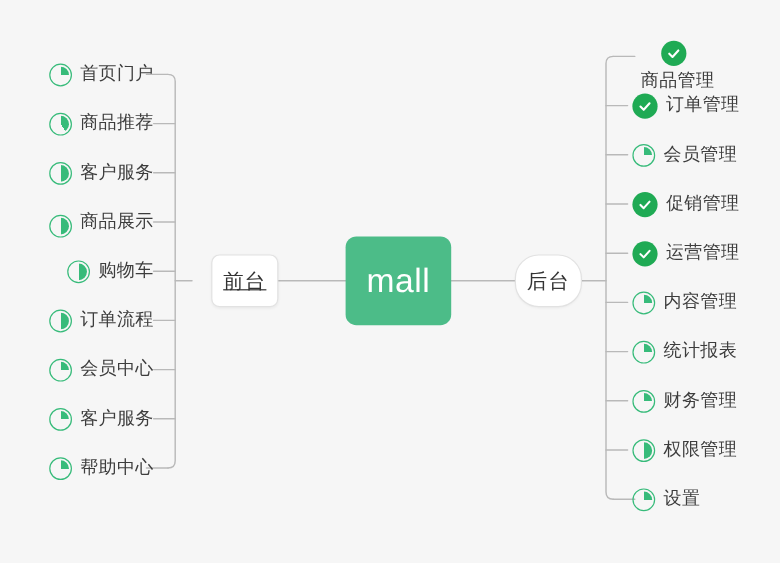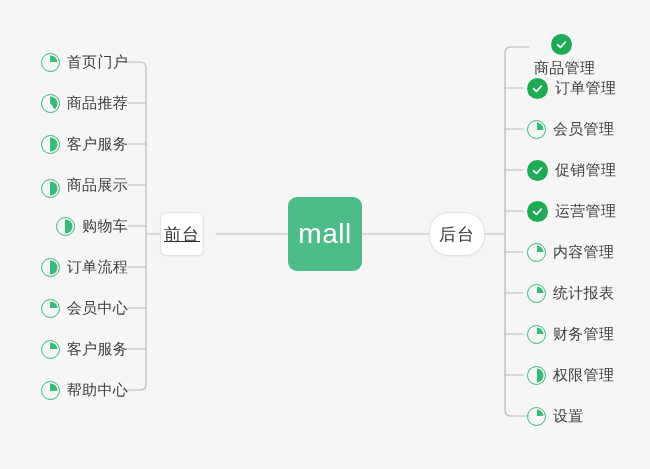--- a/index.html
+++ b/index.html
@@ -226,25 +226,25 @@
         <span class="lbl">权限管理</span>
       </div>
       <div class="leaf right" style="top: 403px;">
         <span class="pie">
           <span class="wedge" style="background: conic-gradient(rgb(55, 187, 122) 0deg, rgb(55, 187, 122) 90deg, rgba(0, 0, 0, 0) 90deg, rgba(0, 0, 0, 0) 360deg); transform: scale(0.82);"></span>
         </span>
         <span class="lbl">设置</span>
       </div>
     </div>
 
-  <div class="node branch" id="branch-left" style="left: 160px; top: 212px; width: 44px; height: 44px; text-decoration: underline;">
+  <div class="node branch" id="branch-left" style="left: 176px; top: 212px; width: 56px; height: 44px; text-decoration: underline;">
     <span>前台</span>
   </div>
 
-  <div class="node root" id="root-node" style="left: 288px; top: 197px; width: 74px; height: 74px;">
+  <div class="node root" id="root-node" style="left: 288px; top: 197px; width: 88px; height: 74px;">
     <span>mall</span>
   </div>
 
   <div class="node branch" id="branch-right" style="left: 429px; top: 212px; width: 56px; height: 44px; border-radius: 20px;">
     <span>后台</span>
   </div>
 
 </div>
 
 </body></html>

